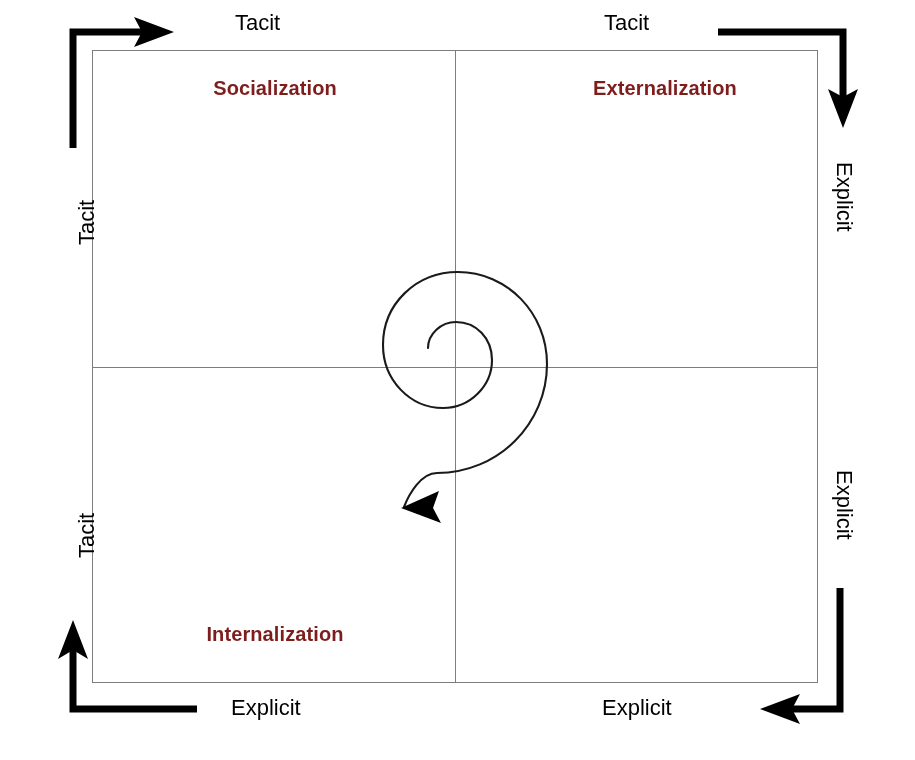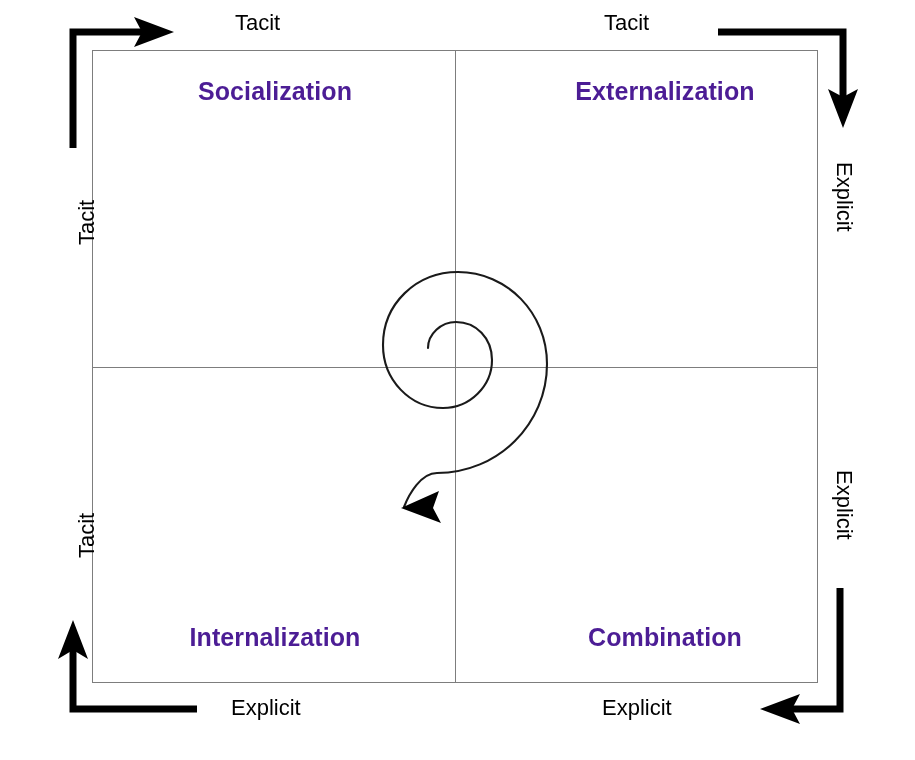--- a/index.html
+++ b/index.html
@@ -49,26 +49,26 @@
     left: 92px;
     top: 367px;
     width: 726px;
     height: 1px;
     background: #7d7d7d;
   }
 
   
   .quad-label {
     position: absolute;
-    font-size: 25px;
+    font-size: 20px;
     font-weight: bold;
     letter-spacing: 0.1px;
     white-space: nowrap;
     text-align: center;
-    color: #4c1d95;
+    color: #7f1d1d;
   }
   .quad-socialization   { left: 140px; top:  77px; width: 270px; }
   .quad-externalization { left: 510px; top:  77px; width: 310px; }
   .quad-internalization { left: 140px; top: 623px; width: 270px; }
   .quad-combination     { left: 510px; top: 623px; width: 310px; }
 
   
   .axis-label {
     position: absolute;
     font-size: 22px;
@@ -110,21 +110,20 @@
 
 <div id="diagram-root">
 
   <div class="matrix-box"></div>
   <div class="divider-v"></div>
   <div class="divider-h"></div>
 
   <div class="quad-label quad-socialization">Socialization</div>
   <div class="quad-label quad-internalization">Internalization</div>
   <div class="quad-label quad-externalization">Externalization</div>
-  <div class="quad-label quad-combination">Combination</div>
 
   <div class="axis-label axis-tacit-top">Tacit</div>
   <div class="axis-label axis-tacit-top-2">Tacit</div>
 
   <div class="axis-label axis-explicit-bot">Explicit</div>
   <div class="axis-label axis-explicit-bot-2">Explicit</div>
 
   <div class="axis-vert axis-tacit-left-1">Tacit</div>
   <div class="axis-vert axis-tacit-left-2">Tacit</div>
 

